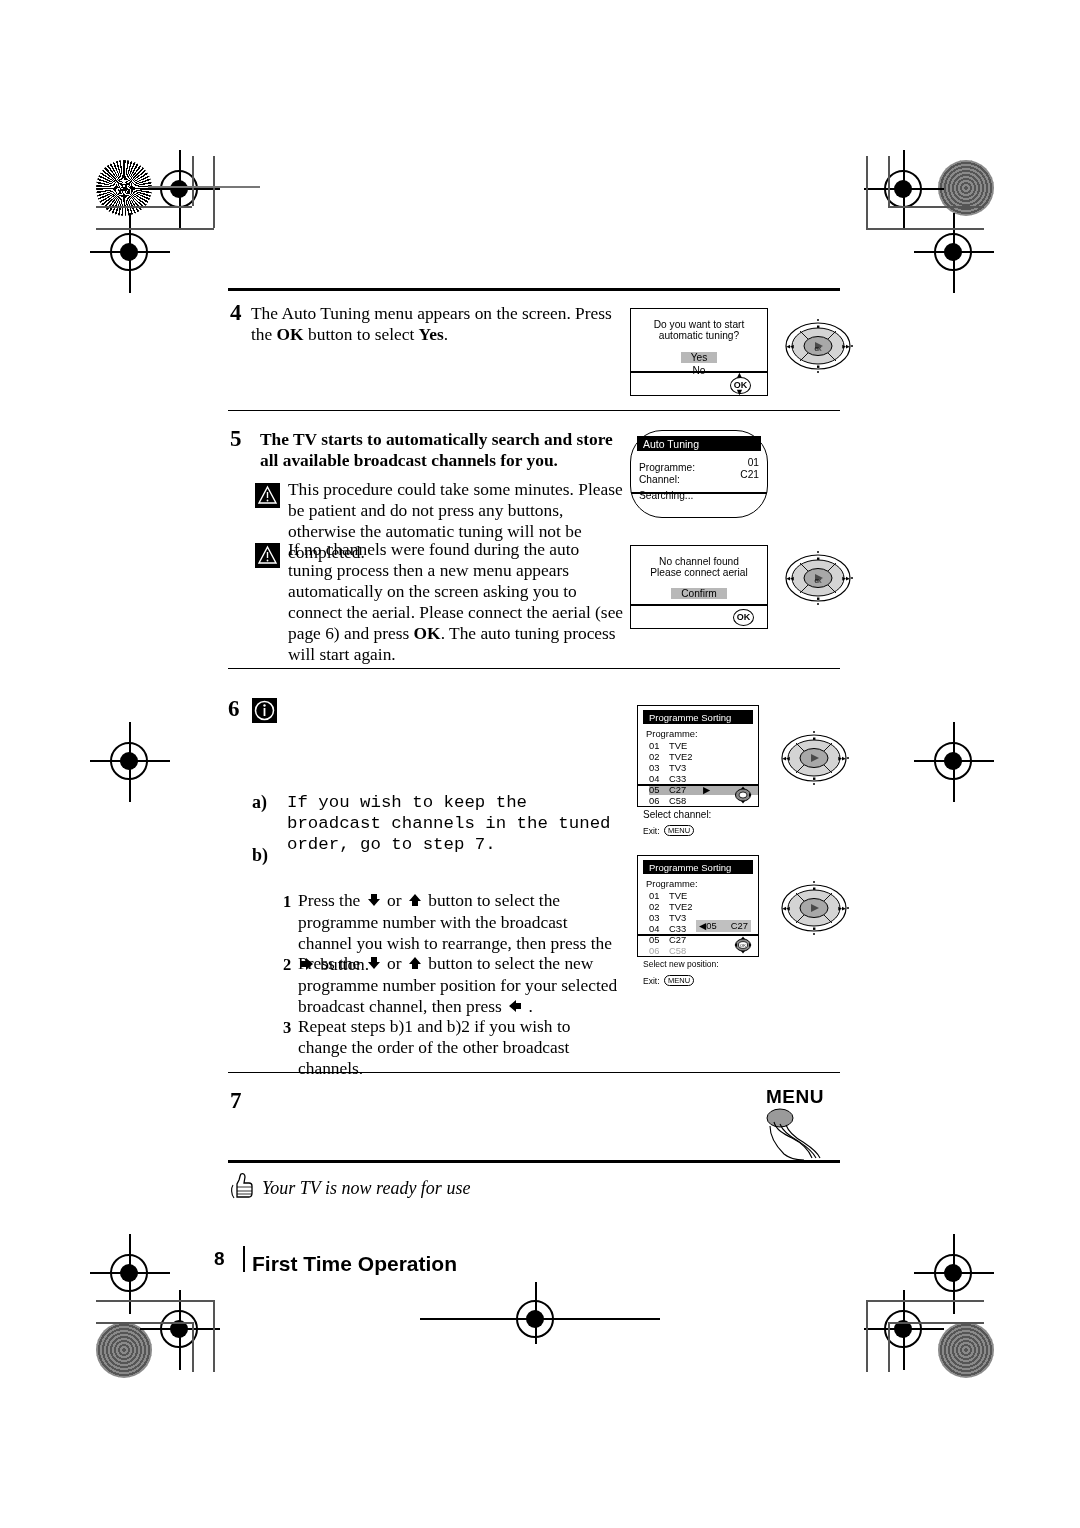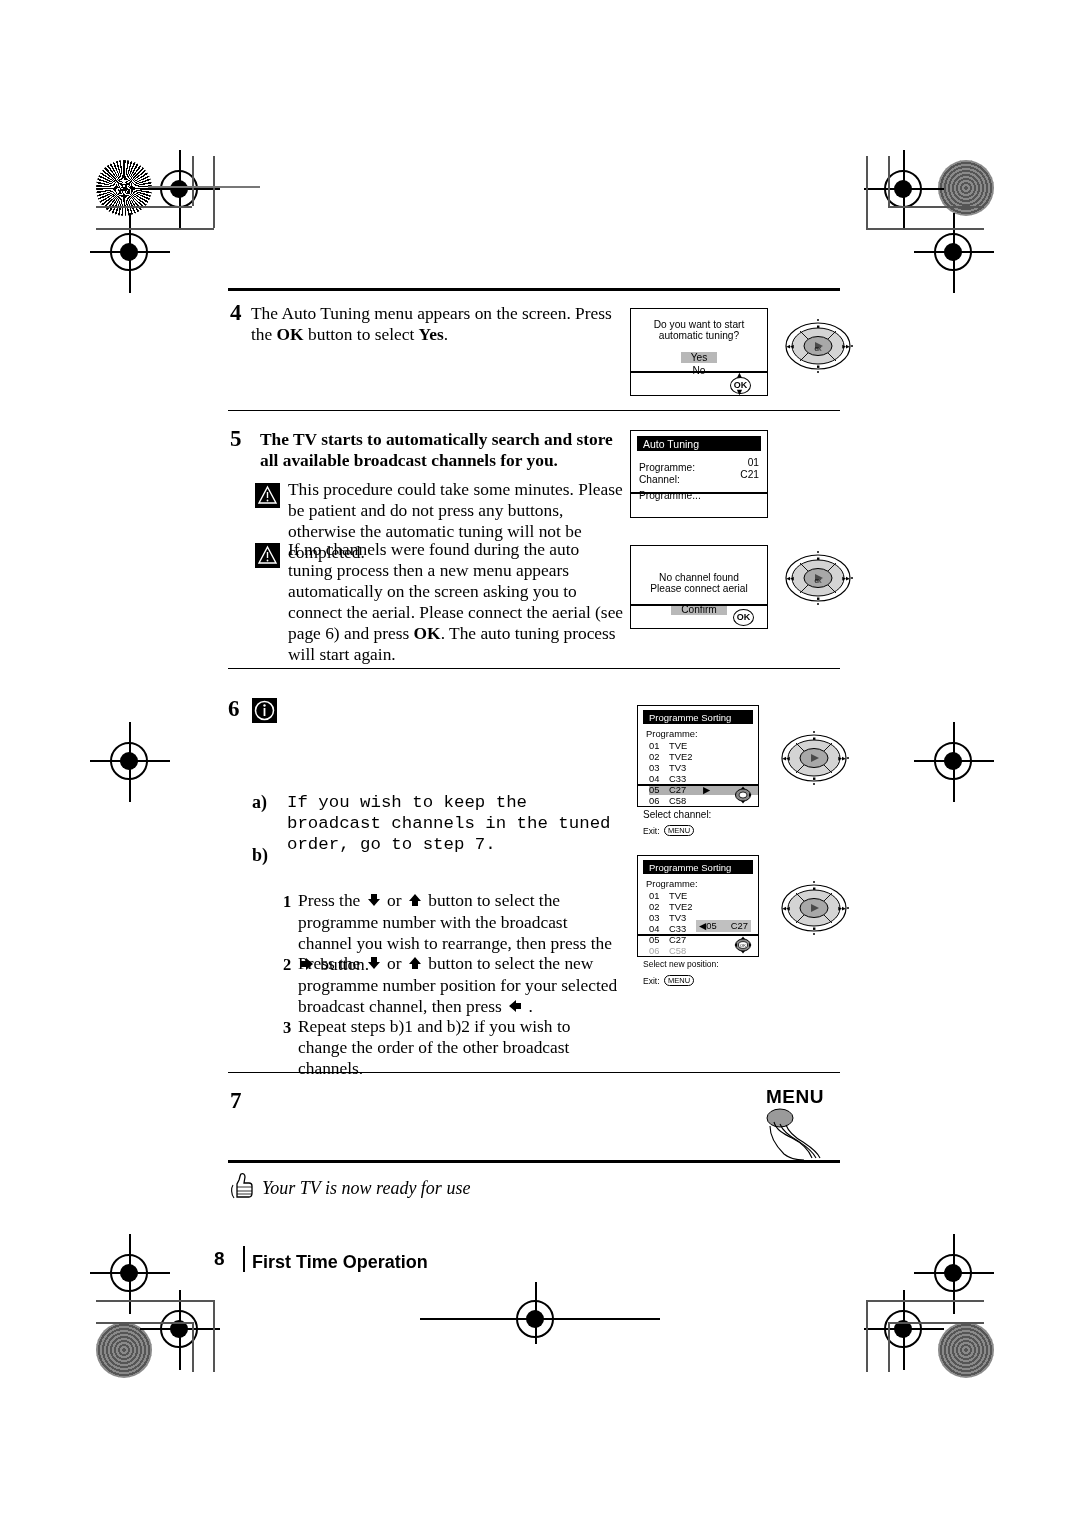--- a/index.html
+++ b/index.html
@@ -252,21 +252,21 @@
     font-family: "Liberation Sans", sans-serif;
   }
   .footer-bar {
     position: absolute;
     width: 1.6px;
     background: #000;
   }
   .footer-txt {
     position: absolute;
     font-weight: bold;
-    font-size: 18px;
+    font-size: 21px;
     font-family: "Liberation Sans", "DejaVu Sans", sans-serif;
   }
 </style>
 </head>
 <body>
 
 <div class="page">
 
   <div class="rosette" style="left:96px; top:160px;"></div>
   <div class="rosette dark" style="left:938px; top:160px;"></div>
@@ -402,36 +402,36 @@
       <rect width="25" height="25" fill="#000"></rect>
       <polygon points="12.5,4 21,20 4,20" fill="none" stroke="#fff" stroke-width="1.4"></polygon>
       <line x1="12.5" y1="9" x2="12.5" y2="15" stroke="#fff" stroke-width="1.4"></line>
       <circle cx="12.5" cy="17.5" r="0.9" fill="#fff"></circle>
     </svg>
   </div>
   <div class="body-text" style="left:288px; top:539px; width:336px;">
     <span>If no channels were found during the auto tuning process then a new menu appears automatically on the screen asking you to connect the aerial. Please connect the aerial (see page 6) and press </span><b>OK</b><span>. The auto tuning process will start again.</span>
   </div>
 
-  <div class="tvbox" style="left:630px; top:430px; width:138px; height:88px;">
+  <div class="tvbox" style="left:630px; top:430px; width:138px; height:88px;border-radius:32px;">
     <div class="tv-title">Auto Tuning</div>
     <div style="margin:6px 8px 0 8px; position:relative; height:12px;">
       <span class="tv-line">Programme:</span>
       <span class="tv-line" style="position:absolute; right:0;">01</span>
     </div>
     <div style="margin:0 8px; position:relative; height:12px;">
       <span class="tv-line">Channel:</span>
       <span class="tv-line" style="position:absolute; right:0;">C21</span>
     </div>
     <div class="tv-divider" style="top:61px;"></div>
-    <div class="tv-line" style="margin:9px 0 0 8px;">Programme...</div>
+    <div class="tv-line" style="margin:9px 0 0 8px;">Searching...</div>
   </div>
 
   <div class="tvbox" style="left:630px; top:545px; width:138px; height:84px;">
-    <div class="tv-line center" style="margin-top:26px;">No channel found</div>
+    <div class="tv-line center" style="margin-top:10px;">No channel found</div>
     <div class="tv-line center">Please connect aerial</div>
     <div class="center" style="margin-top:5px;">
       <span class="tv-line hl">Confirm</span>
     </div>
     <div class="tv-divider" style="top:58px;"></div>
     <div class="okbtn" style="left:102px; top:63px;">OK</div>
   </div>
 
   <div class="dpad" style="left:782px; top:550px;">
     <svg width="72" height="56" viewBox="0 0 72 56">

